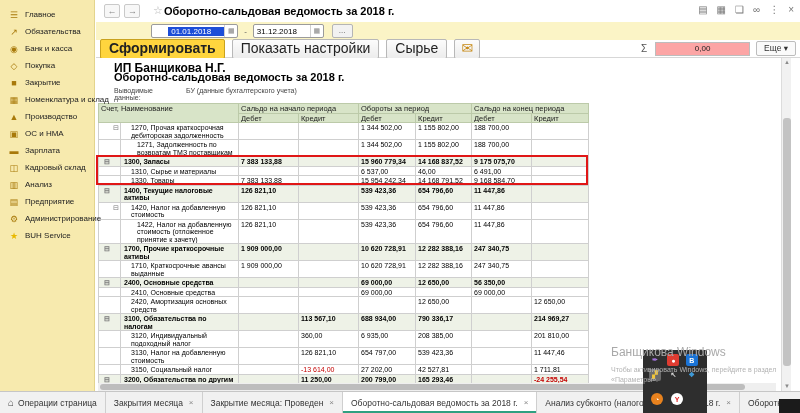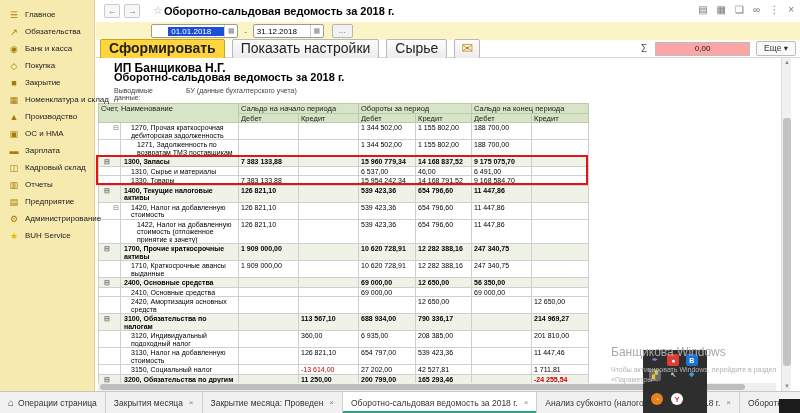--- a/index.html
+++ b/index.html
@@ -134,21 +134,21 @@
       <div class="side-item">
         <span class="ic">▬</span>
         <span class="lbl">Зарплата</span>
       </div>
       <div class="side-item">
         <span class="ic">◫</span>
         <span class="lbl">Кадровый склад</span>
       </div>
       <div class="side-item">
         <span class="ic">▥</span>
-        <span class="lbl">Отчеты</span>
+        <span class="lbl">Анализ</span>
       </div>
       <div class="side-item">
         <span class="ic">▤</span>
         <span class="lbl">Предприятие</span>
       </div>
       <div class="side-item">
         <span class="ic">⚙</span>
         <span class="lbl">Администрирование</span>
       </div>
       <div class="side-item special">

